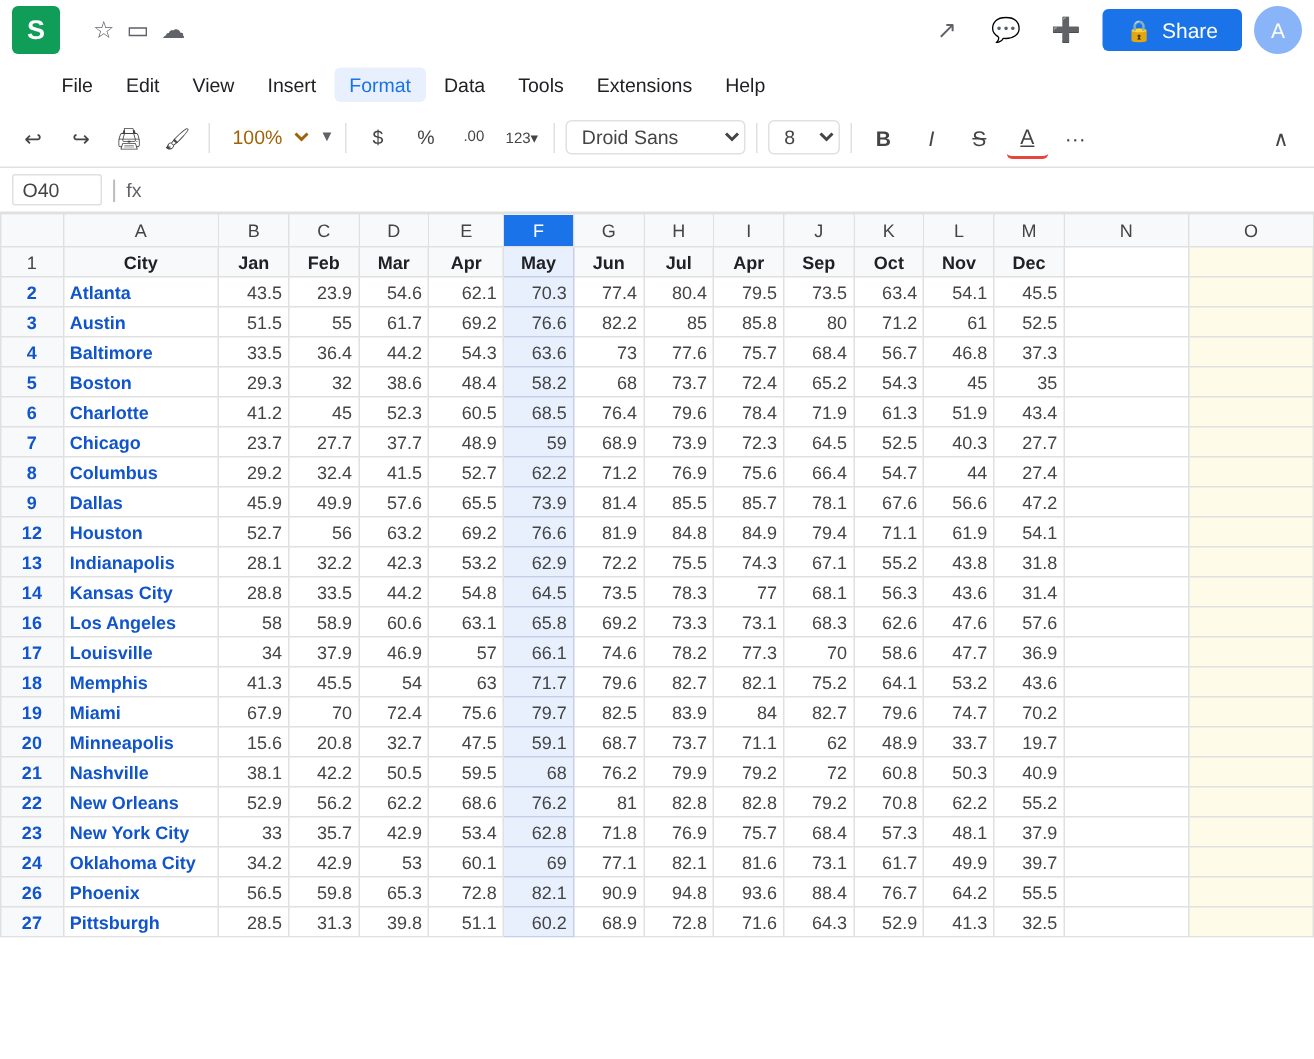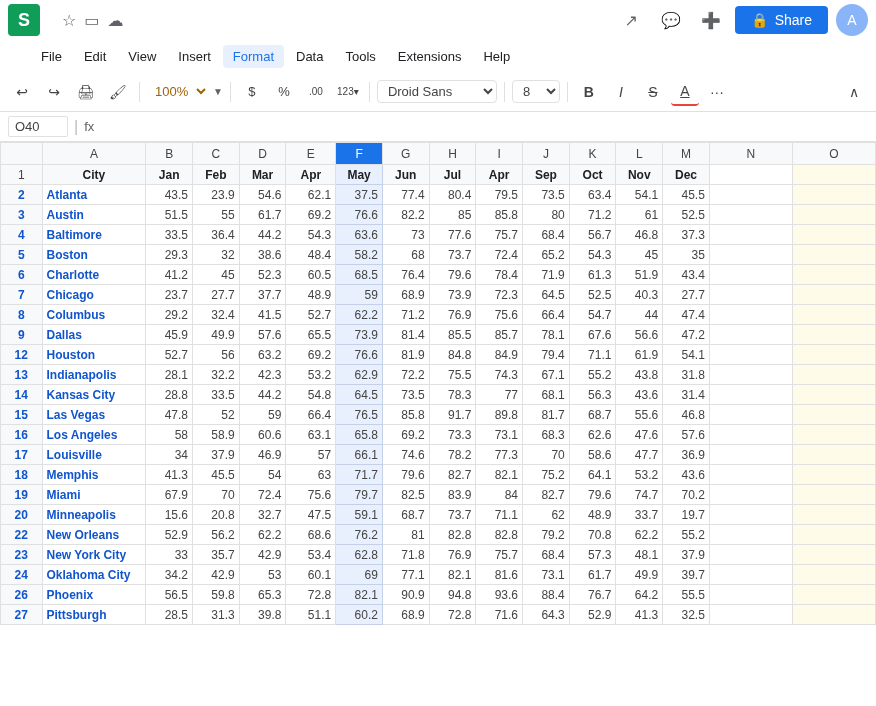--- a/index.html
+++ b/index.html
@@ -207,21 +207,21 @@
         <td class="cell"></td>
         <td class="cell light-yellow"></td>
       </tr>
     <tr class="data-row">
           <td class="row-header">2</td>
           <td class="cell city-col">Atlanta</td>
           <td class="cell num">43.5</td>
           <td class="cell num">23.9</td>
           <td class="cell num">54.6</td>
           <td class="cell num">62.1</td>
-          <td class="cell num selected-col">37.5</td>
+          <td class="cell num selected-col">70.3</td>
           <td class="cell num">77.4</td>
           <td class="cell num">80.4</td>
           <td class="cell num">79.5</td>
           <td class="cell num">73.5</td>
           <td class="cell num">63.4</td>
           <td class="cell num">54.1</td>
           <td class="cell num">45.5</td>
           <td class="cell"></td>
           <td class="cell light-yellow"></td>
         </tr>
@@ -322,21 +322,21 @@
           <td class="cell num">32.4</td>
           <td class="cell num">41.5</td>
           <td class="cell num">52.7</td>
           <td class="cell num selected-col">62.2</td>
           <td class="cell num">71.2</td>
           <td class="cell num">76.9</td>
           <td class="cell num">75.6</td>
           <td class="cell num">66.4</td>
           <td class="cell num">54.7</td>
           <td class="cell num">44</td>
-          <td class="cell num">47.4</td>
+          <td class="cell num">27.4</td>
           <td class="cell"></td>
           <td class="cell light-yellow"></td>
         </tr>
         <tr class="data-row">
           <td class="row-header">9</td>
           <td class="cell city-col">Dallas</td>
           <td class="cell num">45.9</td>
           <td class="cell num">49.9</td>
           <td class="cell num">57.6</td>
           <td class="cell num">65.5</td>
@@ -399,38 +399,20 @@
           <td class="cell num">78.3</td>
           <td class="cell num">77</td>
           <td class="cell num">68.1</td>
           <td class="cell num">56.3</td>
           <td class="cell num">43.6</td>
           <td class="cell num">31.4</td>
           <td class="cell"></td>
           <td class="cell light-yellow"></td>
         </tr>
         <tr class="data-row">
-          <td class="row-header">15</td>
-          <td class="cell city-col">Las Vegas</td>
-          <td class="cell num">47.8</td>
-          <td class="cell num">52</td>
-          <td class="cell num">59</td>
-          <td class="cell num">66.4</td>
-          <td class="cell num selected-col">76.5</td>
-          <td class="cell num">85.8</td>
-          <td class="cell num">91.7</td>
-          <td class="cell num">89.8</td>
-          <td class="cell num">81.7</td>
-          <td class="cell num">68.7</td>
-          <td class="cell num">55.6</td>
-          <td class="cell num">46.8</td>
-          <td class="cell"></td>
-          <td class="cell light-yellow"></td>
-        </tr>
-        <tr class="data-row">
           <td class="row-header">16</td>
           <td class="cell city-col">Los Angeles</td>
           <td class="cell num">58</td>
           <td class="cell num">58.9</td>
           <td class="cell num">60.6</td>
           <td class="cell num">63.1</td>
           <td class="cell num selected-col">65.8</td>
           <td class="cell num">69.2</td>
           <td class="cell num">73.3</td>
           <td class="cell num">73.1</td>
@@ -507,20 +489,38 @@
           <td class="cell num">73.7</td>
           <td class="cell num">71.1</td>
           <td class="cell num">62</td>
           <td class="cell num">48.9</td>
           <td class="cell num">33.7</td>
           <td class="cell num">19.7</td>
           <td class="cell"></td>
           <td class="cell light-yellow"></td>
         </tr>
         <tr class="data-row">
+          <td class="row-header">21</td>
+          <td class="cell city-col">Nashville</td>
+          <td class="cell num">38.1</td>
+          <td class="cell num">42.2</td>
+          <td class="cell num">50.5</td>
+          <td class="cell num">59.5</td>
+          <td class="cell num selected-col">68</td>
+          <td class="cell num">76.2</td>
+          <td class="cell num">79.9</td>
+          <td class="cell num">79.2</td>
+          <td class="cell num">72</td>
+          <td class="cell num">60.8</td>
+          <td class="cell num">50.3</td>
+          <td class="cell num">40.9</td>
+          <td class="cell"></td>
+          <td class="cell light-yellow"></td>
+        </tr>
+        <tr class="data-row">
           <td class="row-header">22</td>
           <td class="cell city-col">New Orleans</td>
           <td class="cell num">52.9</td>
           <td class="cell num">56.2</td>
           <td class="cell num">62.2</td>
           <td class="cell num">68.6</td>
           <td class="cell num selected-col">76.2</td>
           <td class="cell num">81</td>
           <td class="cell num">82.8</td>
           <td class="cell num">82.8</td>

